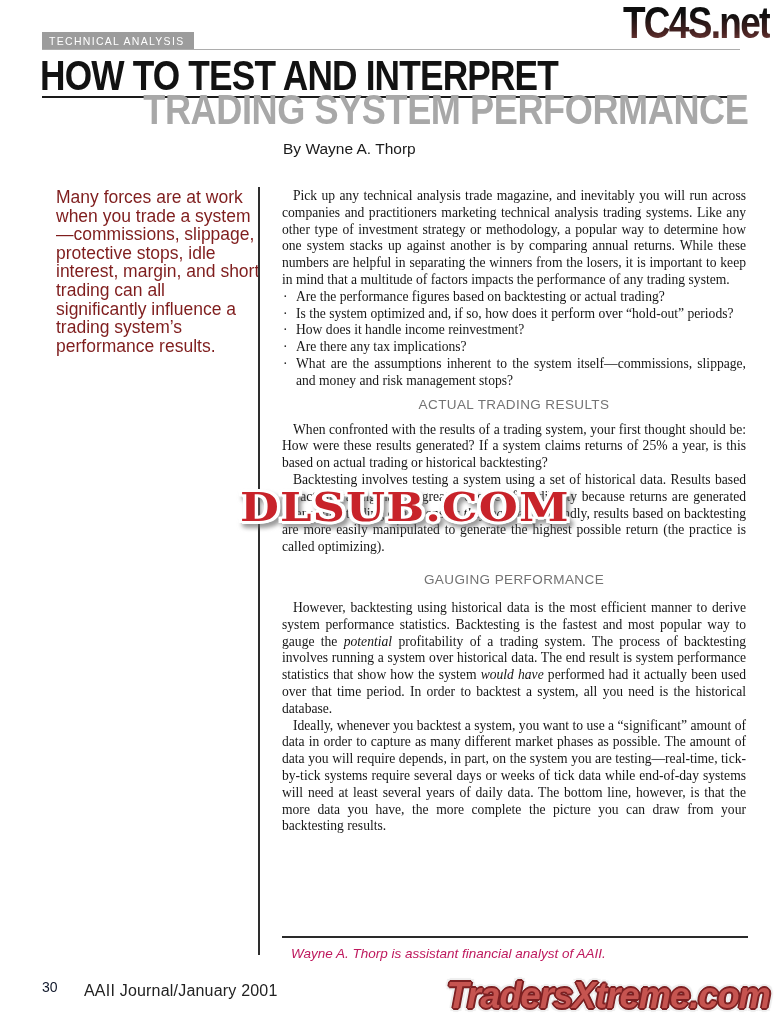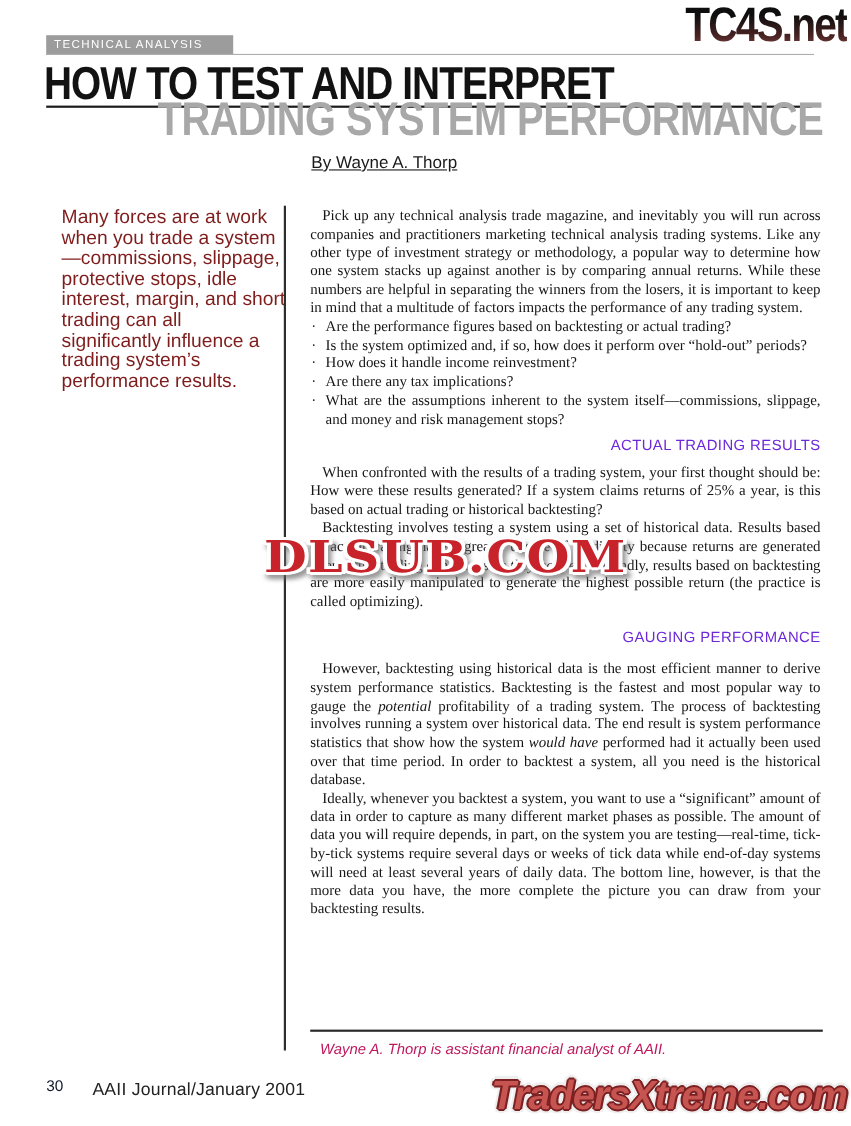--- a/index.html
+++ b/index.html
@@ -40,21 +40,21 @@
       -2px 0 0 var(--watermark-outline,#7c2022),2px 0 0 var(--watermark-outline,#7c2022),
       0 -2px 0 var(--watermark-outline,#7c2022),0 2px 0 var(--watermark-outline,#7c2022),
       -1px -1px 0 var(--watermark-outline,#7c2022),1px -1px 0 var(--watermark-outline,#7c2022),
       -1px 1px 0 var(--watermark-outline,#7c2022),1px 1px 0 var(--watermark-outline,#7c2022),
       -4px 0 1px #eeeeee,4px 0 1px #eeeeee,0 -4px 1px #eeeeee,0 4px 1px #eeeeee,
       -3px -3px 1px #eeeeee,3px -3px 1px #eeeeee,-3px 3px 1px #eeeeee,3px 3px 1px #eeeeee;
     z-index:6;
   }
   
   .kicker{
-    position:absolute;left:42px;top:32px;width:170px;height:18px;box-sizing:border-box;
+    position:absolute;left:42px;top:32px;width:152px;height:18px;box-sizing:border-box;
     background:var(--kicker-bar,#9c9c9c);color:#ffffff;
     font-family:"Liberation Sans",sans-serif;font-size:10.5px;line-height:18px;
     letter-spacing:1.3px;padding-left:7px;
   }
   .kicker-rule{position:absolute;left:42px;top:49px;width:698px;height:1px;background:#adadad;}
   .title1{
     position:absolute;left:40px;top:55px;white-space:nowrap;
     font-family:"Liberation Sans",sans-serif;font-weight:700;
     font-size:42px;line-height:42px;letter-spacing:-1px;color:#121212;
     transform:scaleX(0.84);transform-origin:0 0;
@@ -62,42 +62,42 @@
   .title-underline{position:absolute;left:42px;top:96px;width:696px;height:2px;background:#1a1a1a;}
   .title2{
     position:absolute;right:26px;top:88px;white-space:nowrap;
     font-family:"Liberation Sans",sans-serif;font-weight:700;
     font-size:43px;line-height:43px;letter-spacing:-0.5px;
     color:var(--title-gray,#a8a8a8);
     transform:scaleX(0.84);transform-origin:100% 0;
   }
   .byline{
     position:absolute;left:283px;top:140px;
-    font-family:"Liberation Sans",sans-serif;font-size:15.5px;color:#1a1a1a;text-decoration:underline;
+    font-family:"Liberation Sans",sans-serif;font-size:15.5px;color:#1a1a1a;
   }
   
   .pull-quote{
     position:absolute;left:56px;top:188px;width:204px;
     font-family:"Liberation Sans",sans-serif;
     font-size:17.5px;line-height:18.6px;color:#7f1d1d;
   }
   .v-rule{position:absolute;left:258px;top:187px;width:2px;height:768px;background:#2e2e2e;}
   
   .article{
     position:absolute;left:282px;top:188px;width:464px;
     font-size:13.6px;line-height:16.8px;text-align:justify;
     color:var(--text-black,#161616);
   }
   .para{text-indent:11px;margin:0;}
   .bullet{display:flex;margin:0;}
   .bullet .marker{flex:0 0 13px;padding-left:1px;text-align:left;}
   .bullet .btext{flex:1;text-align:justify;}
   .section-heading{
     font-family:"Liberation Sans",sans-serif;font-size:13.5px;line-height:17px;
-    letter-spacing:0.4px;color:#6d28d9;text-align:right;text-indent:0;
+    letter-spacing:0.4px;color:#737373;text-align:center;text-indent:0;
   }
   .sh-1{margin:6px 0 9px;}
   .sh-2{margin:15px 0 12px;}
   em{font-style:italic;}
   
   .foot-rule{position:absolute;left:282px;top:936px;width:466px;height:2px;background:#2a2a2a;}
   .footnote{
     position:absolute;left:291px;top:946px;
     font-family:"Liberation Sans",sans-serif;font-style:italic;
     font-size:13.5px;color:#be185d;

